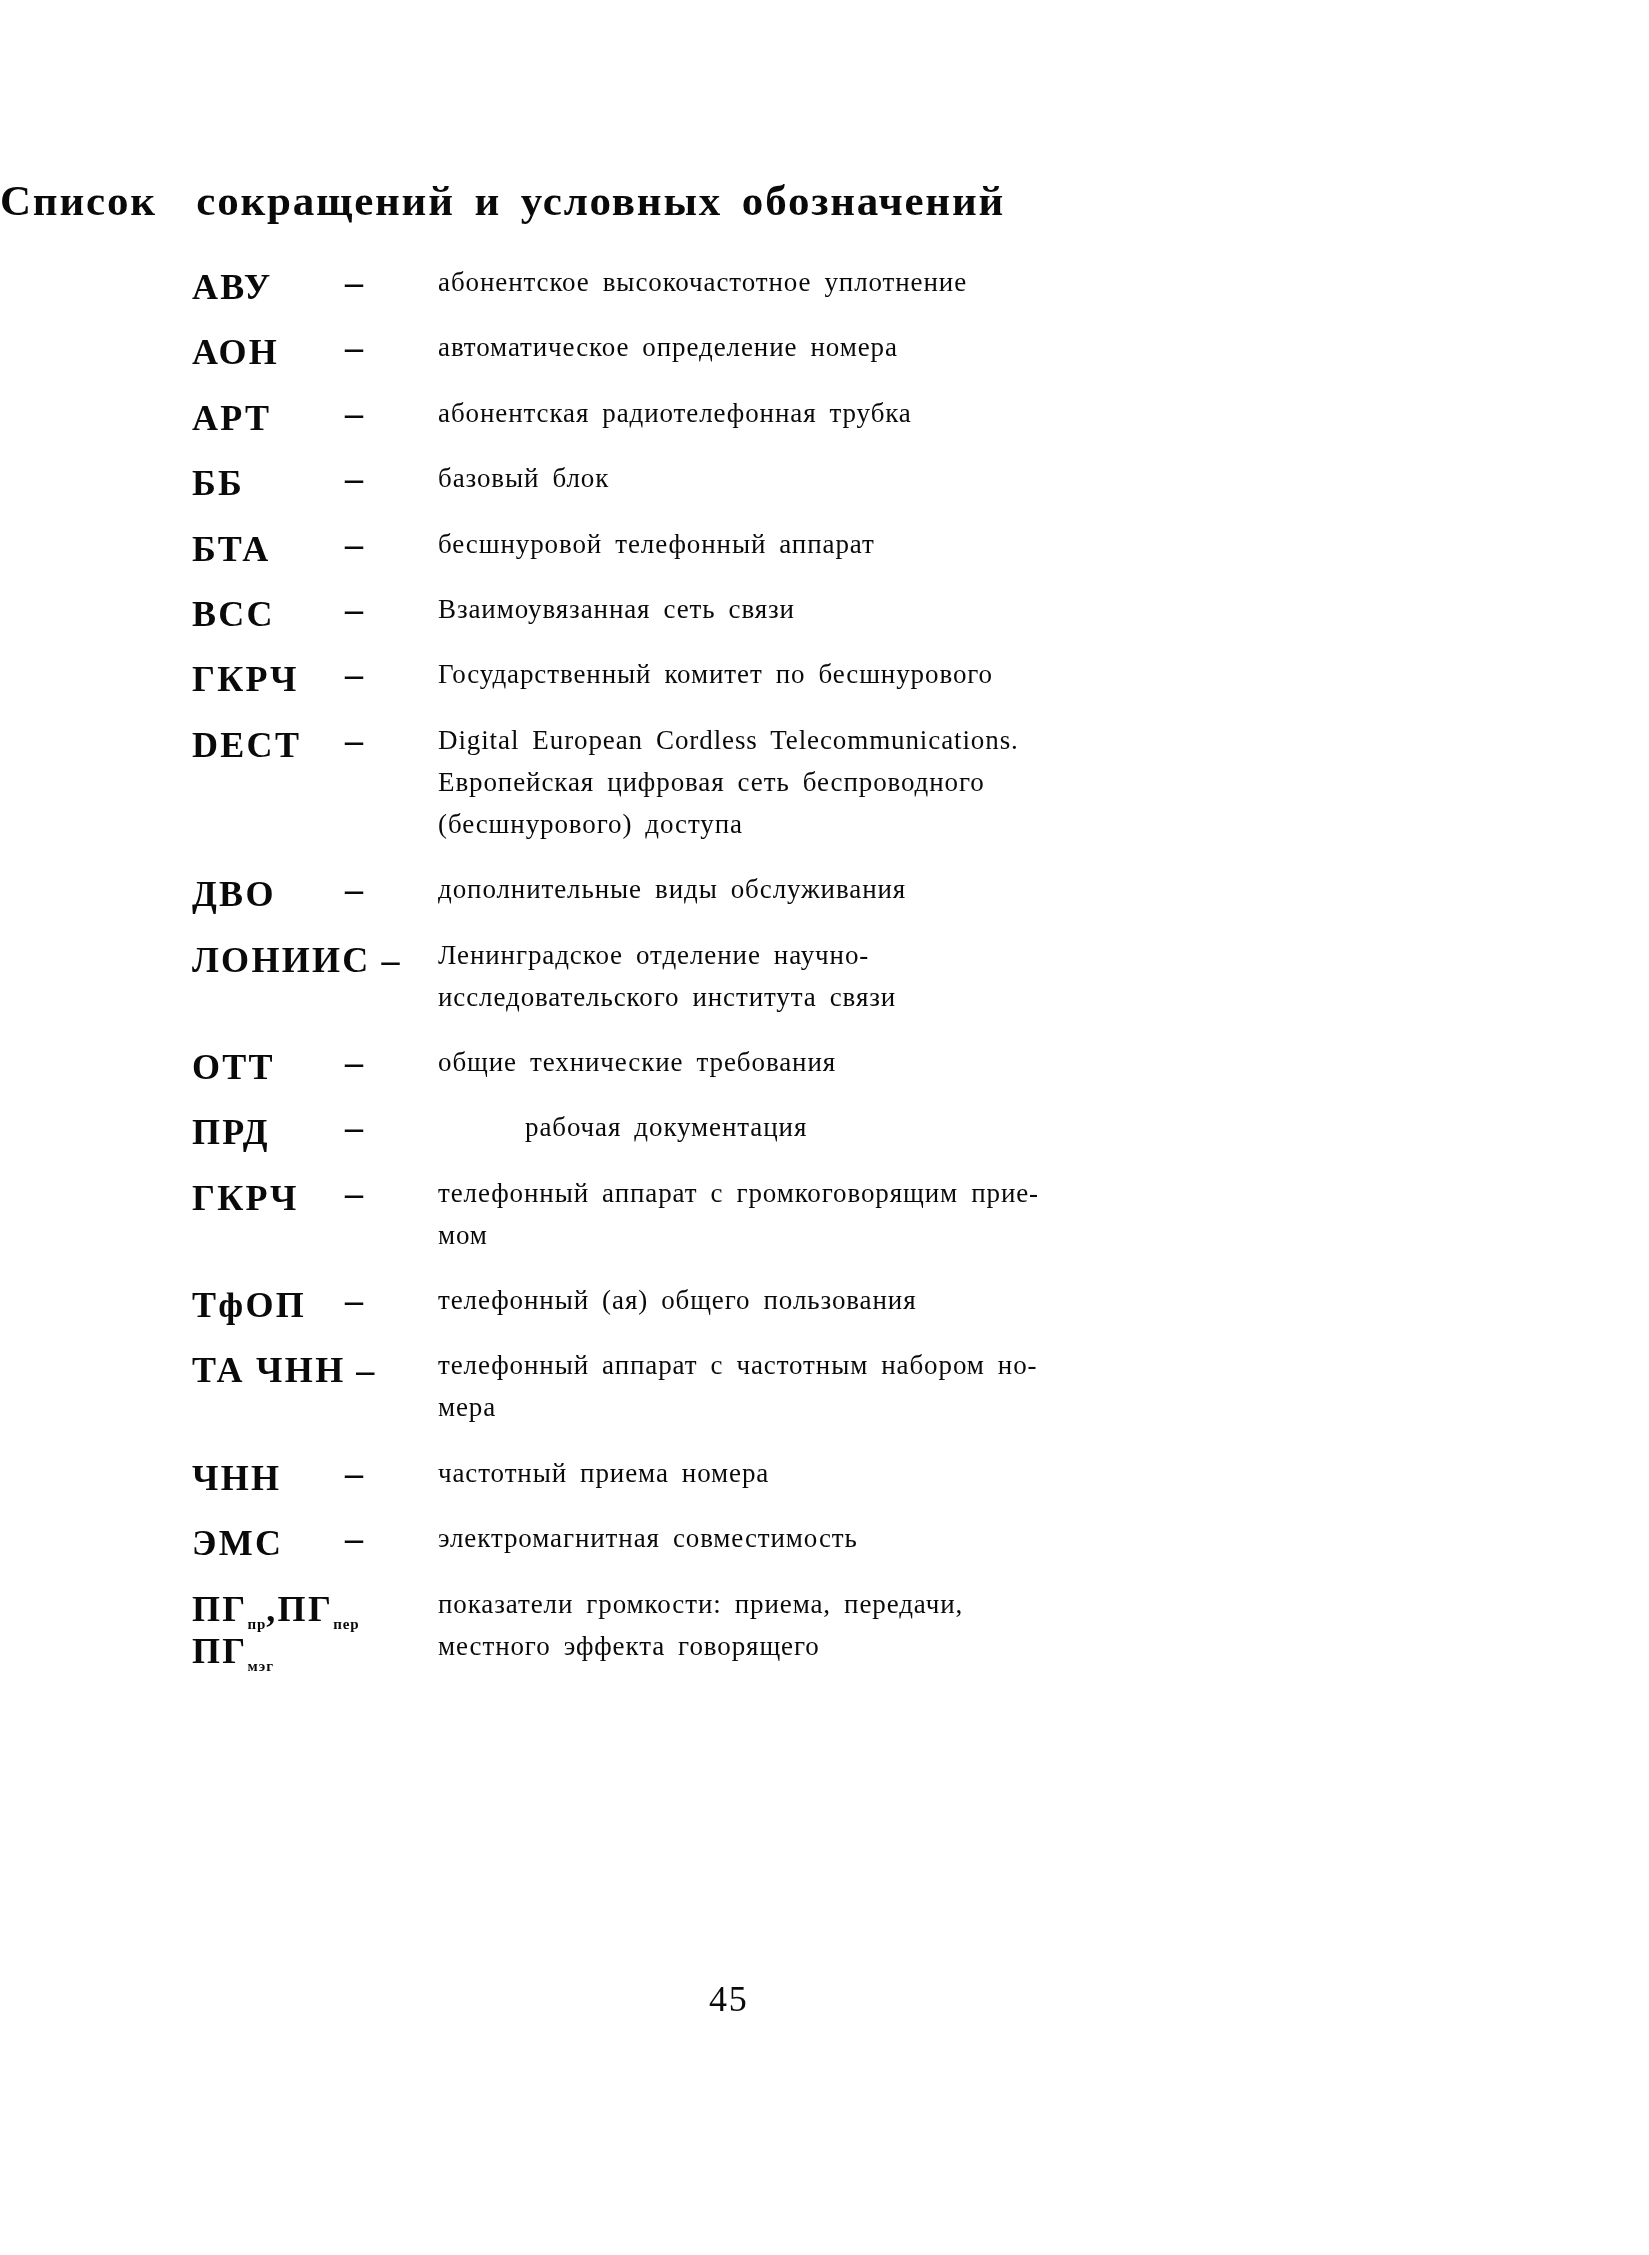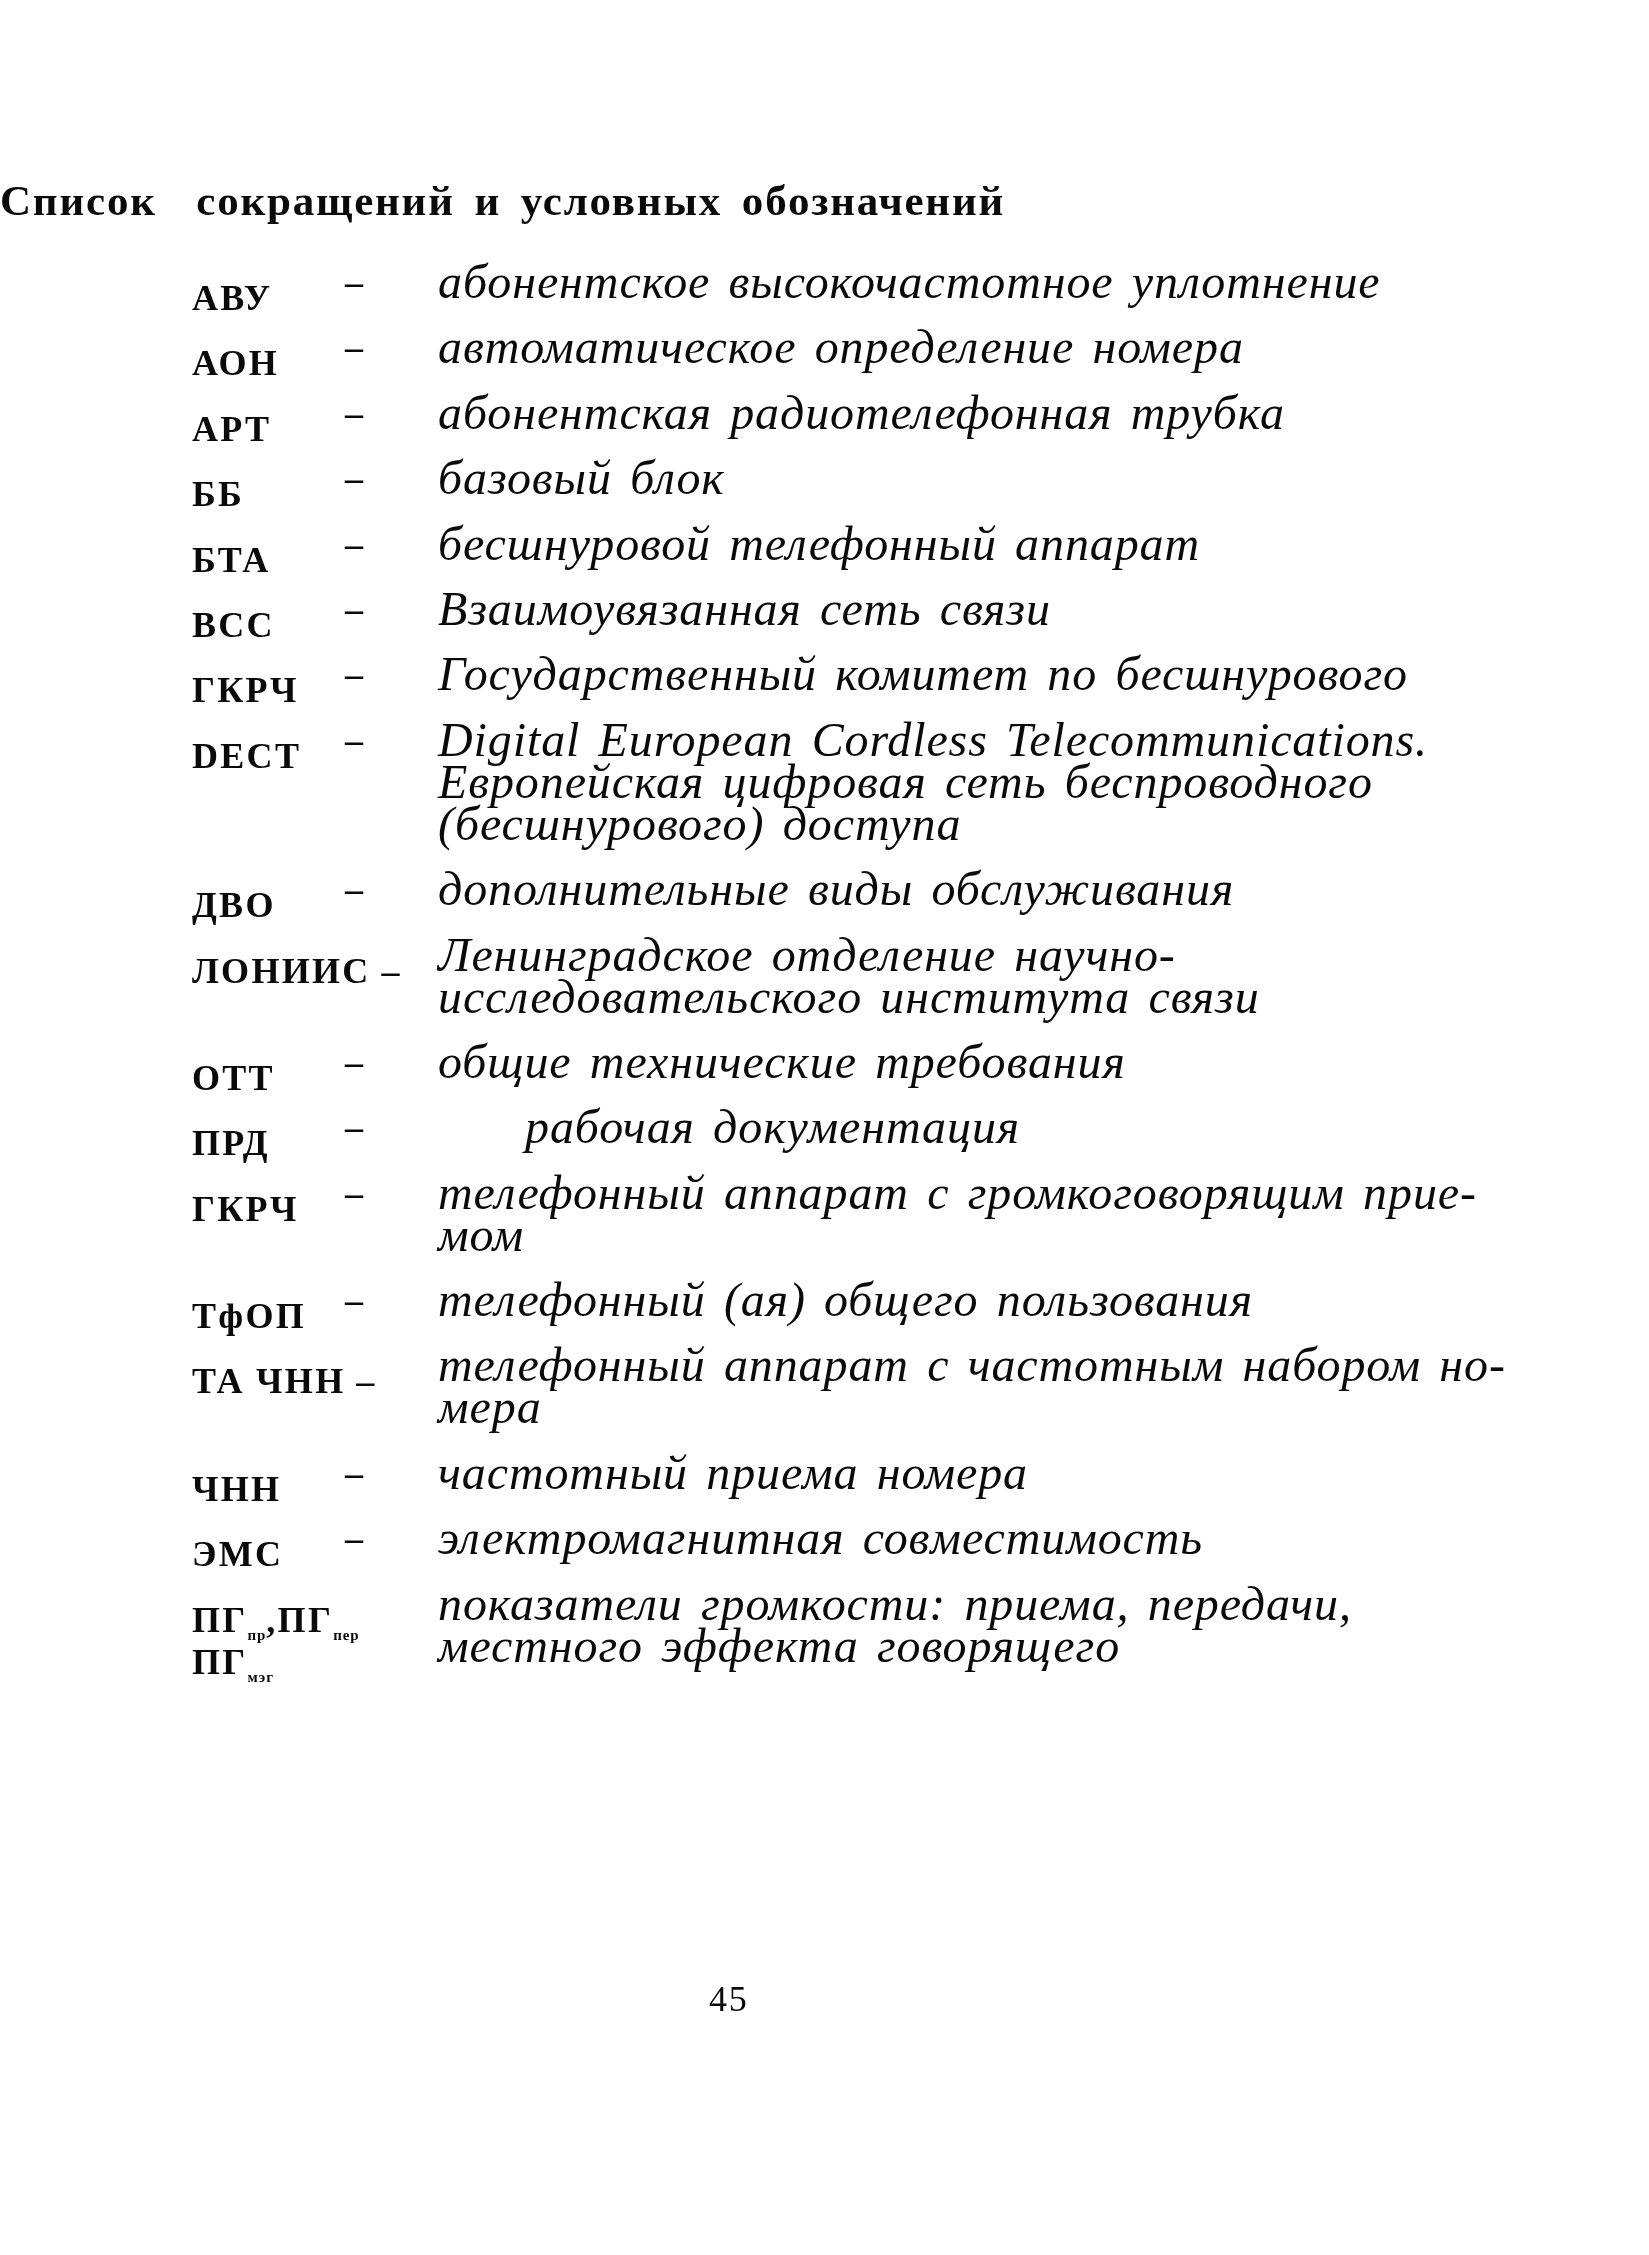--- a/index.html
+++ b/index.html
@@ -18,39 +18,38 @@
     font-size: 43px; font-weight: bold;
     letter-spacing: 1.8px; word-spacing: 7.2px;
     white-space: pre;
   }
   .list {
     position: absolute;
     top: 261px; left: 0; width: 1650px;
   }
   .row { position: relative; margin-bottom: 23.4px; min-height: 42px; }
   .abbr {
-    position: absolute; left: 192px; top: 16px;
+    position: absolute; left: 192px; top: 5px;
     font-weight: bold; font-size: 36px; line-height: 42px;
     letter-spacing: 2.3px; white-space: nowrap;
   }
   .abbr-line { height: 42px; }
   .sub {
     font-size: 15px; position: relative; top: 8px; letter-spacing: 0.9px;
   }
   .dash-col {
     position: absolute; left: 345px; top: 0;
     font-weight: bold; font-size: 36px; line-height: 42px;
   }
   .dash-attached { margin-left: 10.8px; font-weight: bold; }
   .def {
     margin-left: 438px; width: 900px;
-    font-size: 48px; line-height: 42px;
+    font-size: 27px; line-height: 42px;
     letter-spacing: 0.9px; word-spacing: 5.4px;
     white-space: nowrap;
-    font-style: italic;
   }
   .def-line { height: 42px; }
   .page-number {
     position: absolute; top: 1978px; left: 709px;
     font-size: 36px; letter-spacing: 1.8px;
   }
 </style>
 </head>
 <body>
 

